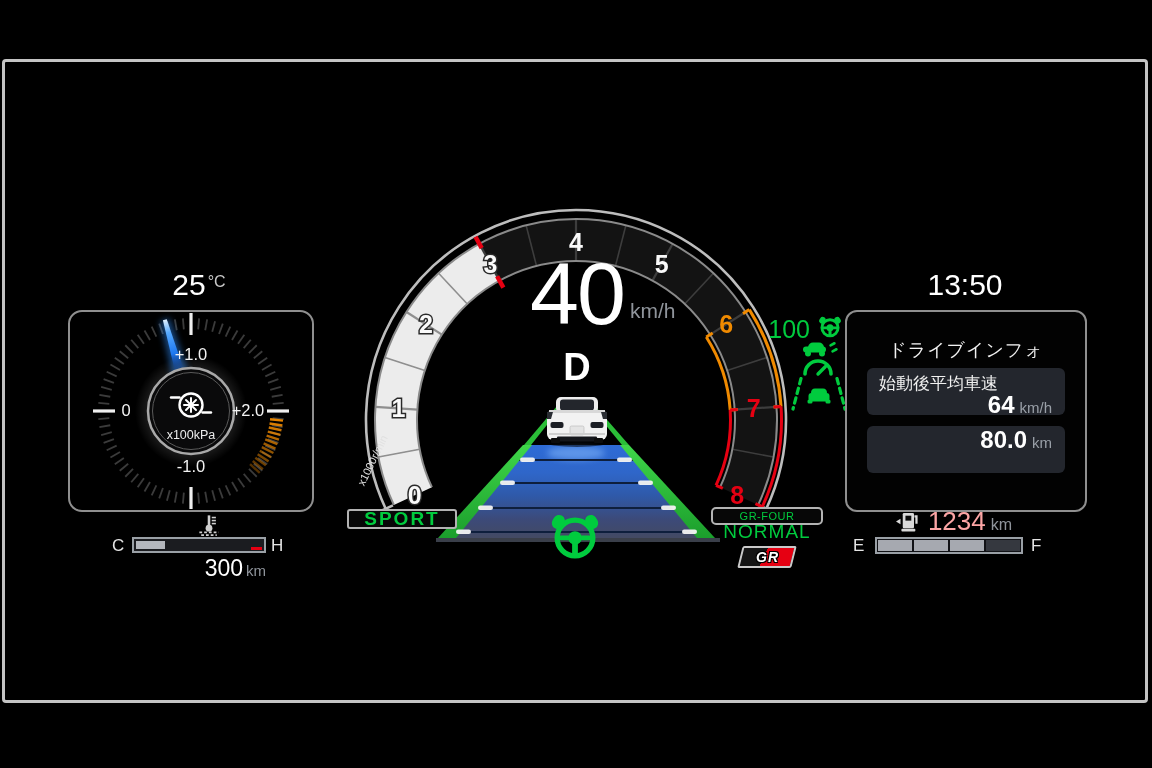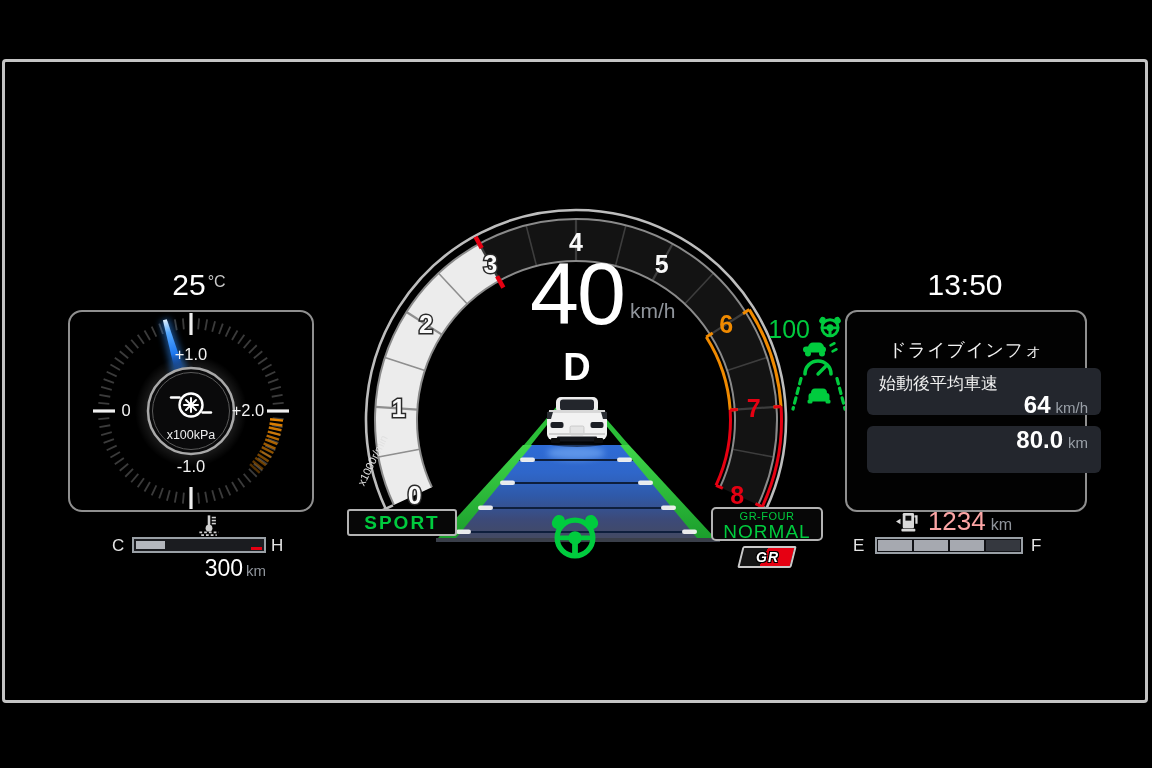--- a/index.html
+++ b/index.html
@@ -26,44 +26,44 @@
   #odometer .unit{font-size:15px;color:#8f949b;margin-left:3px;}
 
   
   #tach-svg{left:350px;top:196px;}
   #speed-value{left:477px;top:250px;width:200px;text-align:center;font-size:88px;font-weight:400;line-height:1;color:#fff;letter-spacing:-2px;}
   #speed-unit{left:630px;top:299px;font-size:21px;color:#8f949b;}
   #gear{left:477px;top:346px;width:200px;text-align:center;font-size:38px;font-weight:700;color:#fff;}
   #road-svg{left:430px;top:390px;}
   #lta-icon{left:544px;top:508px;}
 
-  #sport-badge{left:347px;top:509px;width:110px;height:27px;border:2px solid #b3b3b3;border-radius:3px;
+  #sport-badge{left:347px;top:509px;width:110px;height:20px;border:2px solid #b3b3b3;border-radius:3px;
      background:#070707;box-sizing:border-box;display:flex;align-items:center;justify-content:center;}
   #sport-badge span{font-size:19px;font-weight:600;letter-spacing:2px;color:#00CB3E;}
-  #grfour-badge{left:711px;top:507px;width:112px;height:34px;border:2px solid #b3b3b3;border-radius:5px;
+  #grfour-badge{left:711px;top:507px;width:112px;height:18px;border:2px solid #b3b3b3;border-radius:5px;
      background:#070707;box-sizing:border-box;text-align:center;line-height:1;}
   #grfour-badge .sys{display:block;font-size:11px;color:#00CB3E;margin-top:2px;letter-spacing:.5px;}
   #grfour-badge .mode{display:block;font-size:19px;color:#00CB3E;letter-spacing:1px;margin-top:0px;}
   #gr-badge{left:740px;top:546px;width:54px;height:22px;transform:skewX(-14deg);border:2px solid #c9c9c9;border-radius:2px;
      box-sizing:border-box;background:linear-gradient(103deg,#141414 0 44%,#e60012 44% 100%);
      display:flex;align-items:center;justify-content:center;}
   #gr-badge span{transform:skewX(14deg);font-style:italic;font-weight:800;font-size:14px;color:#fff;letter-spacing:1px;
      text-shadow:1px 1px 0 #000,-1px 1px 0 #000,1px -1px 0 #000,-1px -1px 0 #000;}
 
   
   #set-speed{left:764px;top:315px;width:46px;text-align:right;font-size:25px;font-weight:500;color:#00CB3E;}
   #lta-mini-icon{left:816px;top:314px;}
   #acc-icon{left:792px;top:341px;}
   #lda-icon{left:791px;top:377px;}
 
   
   #clock{left:880px;top:268px;width:170px;text-align:center;font-size:30px;color:#fff;}
   #info-panel{left:845px;top:310px;width:242px;height:202px;border:2px solid #8f8f8f;border-radius:12px;background:#020202;box-sizing:border-box;}
   #info-title{position:absolute;top:26px;left:0;width:100%;text-align:center;font-size:18px;color:#f2f2f2;letter-spacing:1px;}
-  .info-row{position:absolute;left:20px;width:234px;height:47px;background:#23262d;border-radius:6px;padding:4px 13px 0 12px;box-sizing:border-box;}
+  .info-row{position:absolute;left:20px;width:198px;height:47px;background:#23262d;border-radius:6px;padding:4px 13px 0 12px;box-sizing:border-box;}
   #info-row-1{top:56px;}
   #info-row-2{top:114px;}
   .info-label{font-size:17px;color:#f0f0f0;}
   .info-values{text-align:right;margin-top:-4px;}
   .info-value{font-size:24px;font-weight:600;color:#fff;}
   .info-unit{font-size:15px;color:#9aa0a8;margin-left:5px;}
   #fuel-row{left:872px;top:506px;width:164px;display:flex;align-items:center;justify-content:center;gap:5px;}
   #fuel-row .val{font-size:26px;color:#fca5a5;}
   #fuel-row .unit{font-size:16px;color:#8f949b;margin-top:6px;}
   #fuel-e{left:853px;top:536px;font-size:17px;color:#e4e4e4;}

